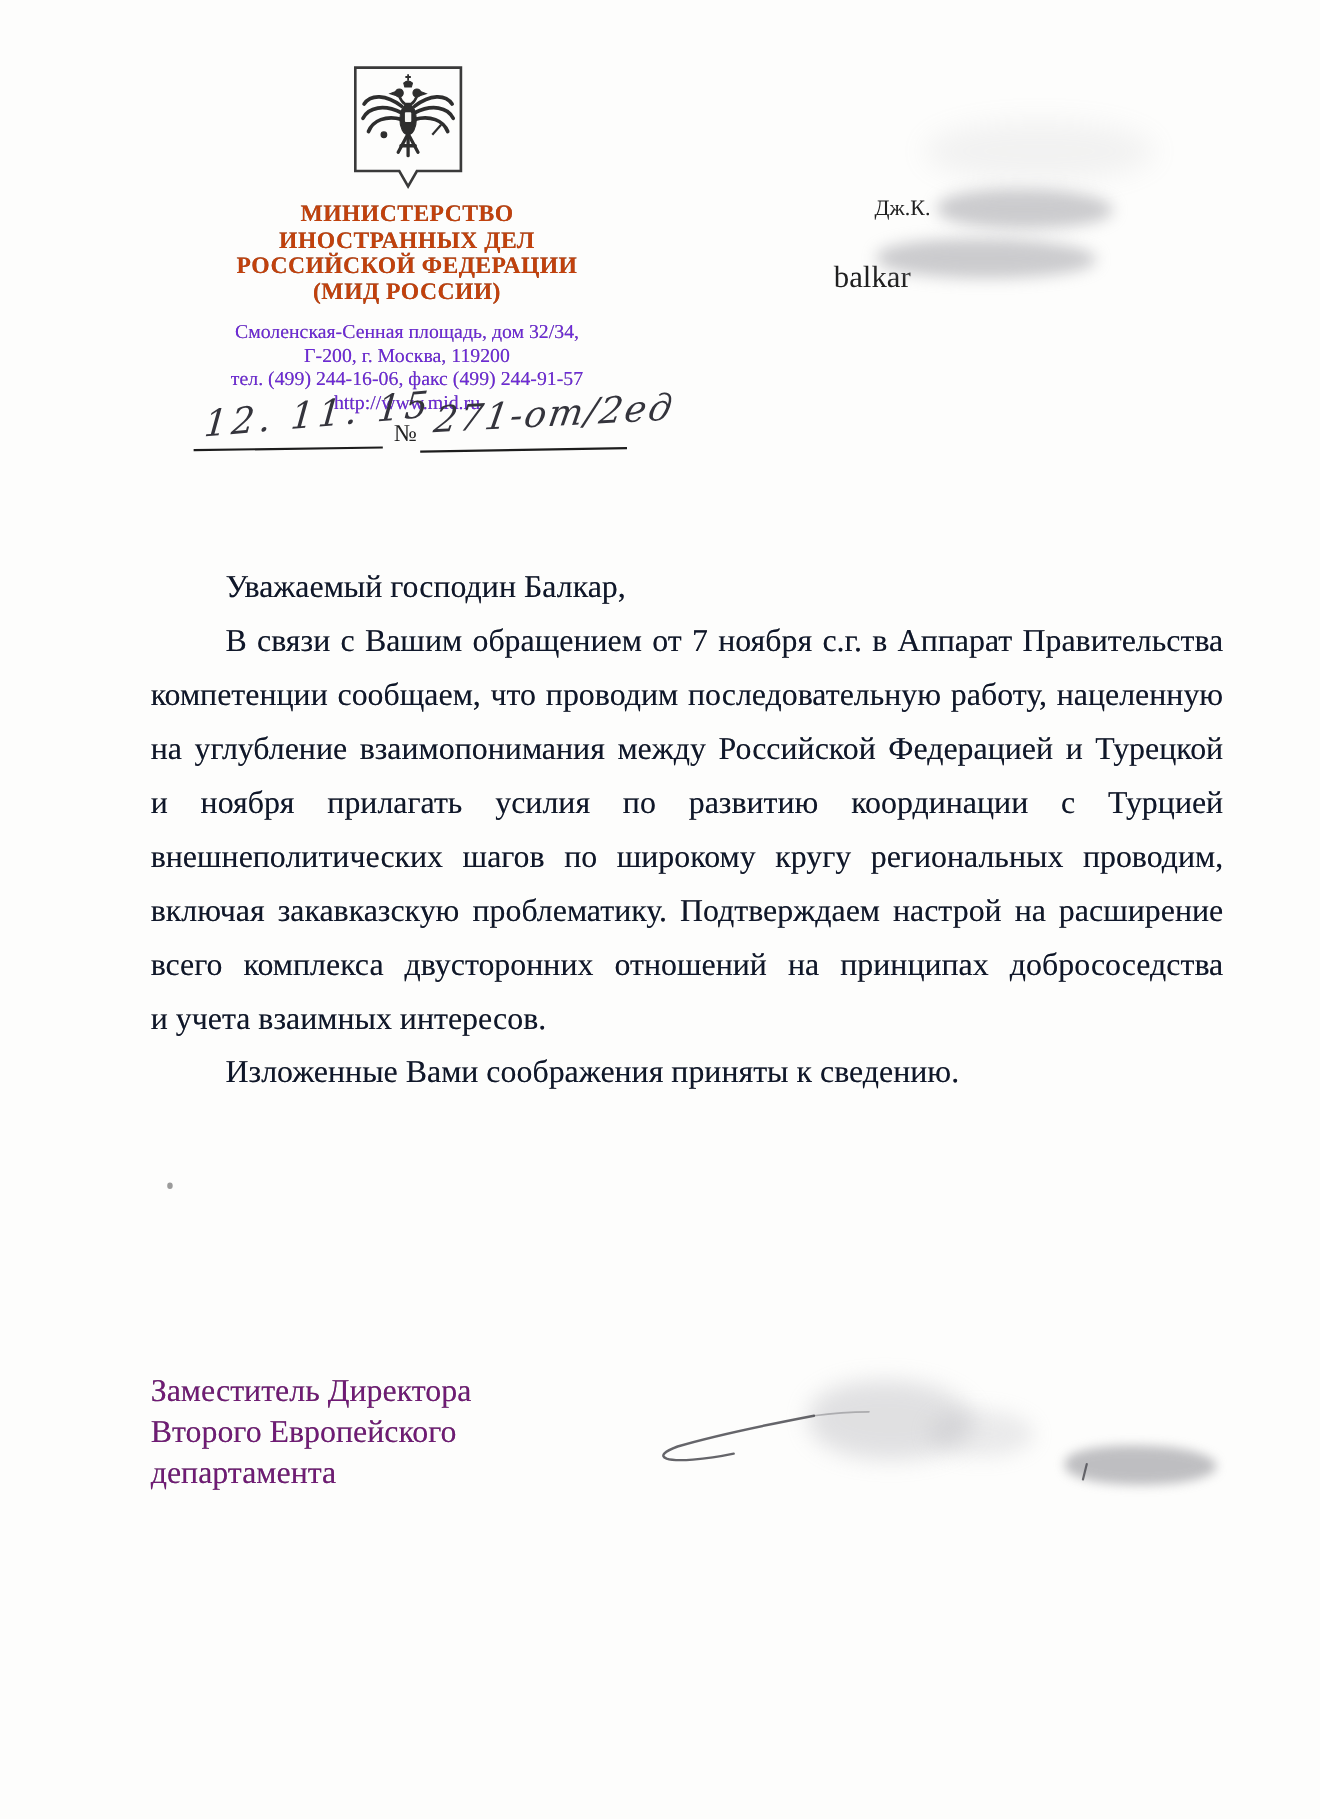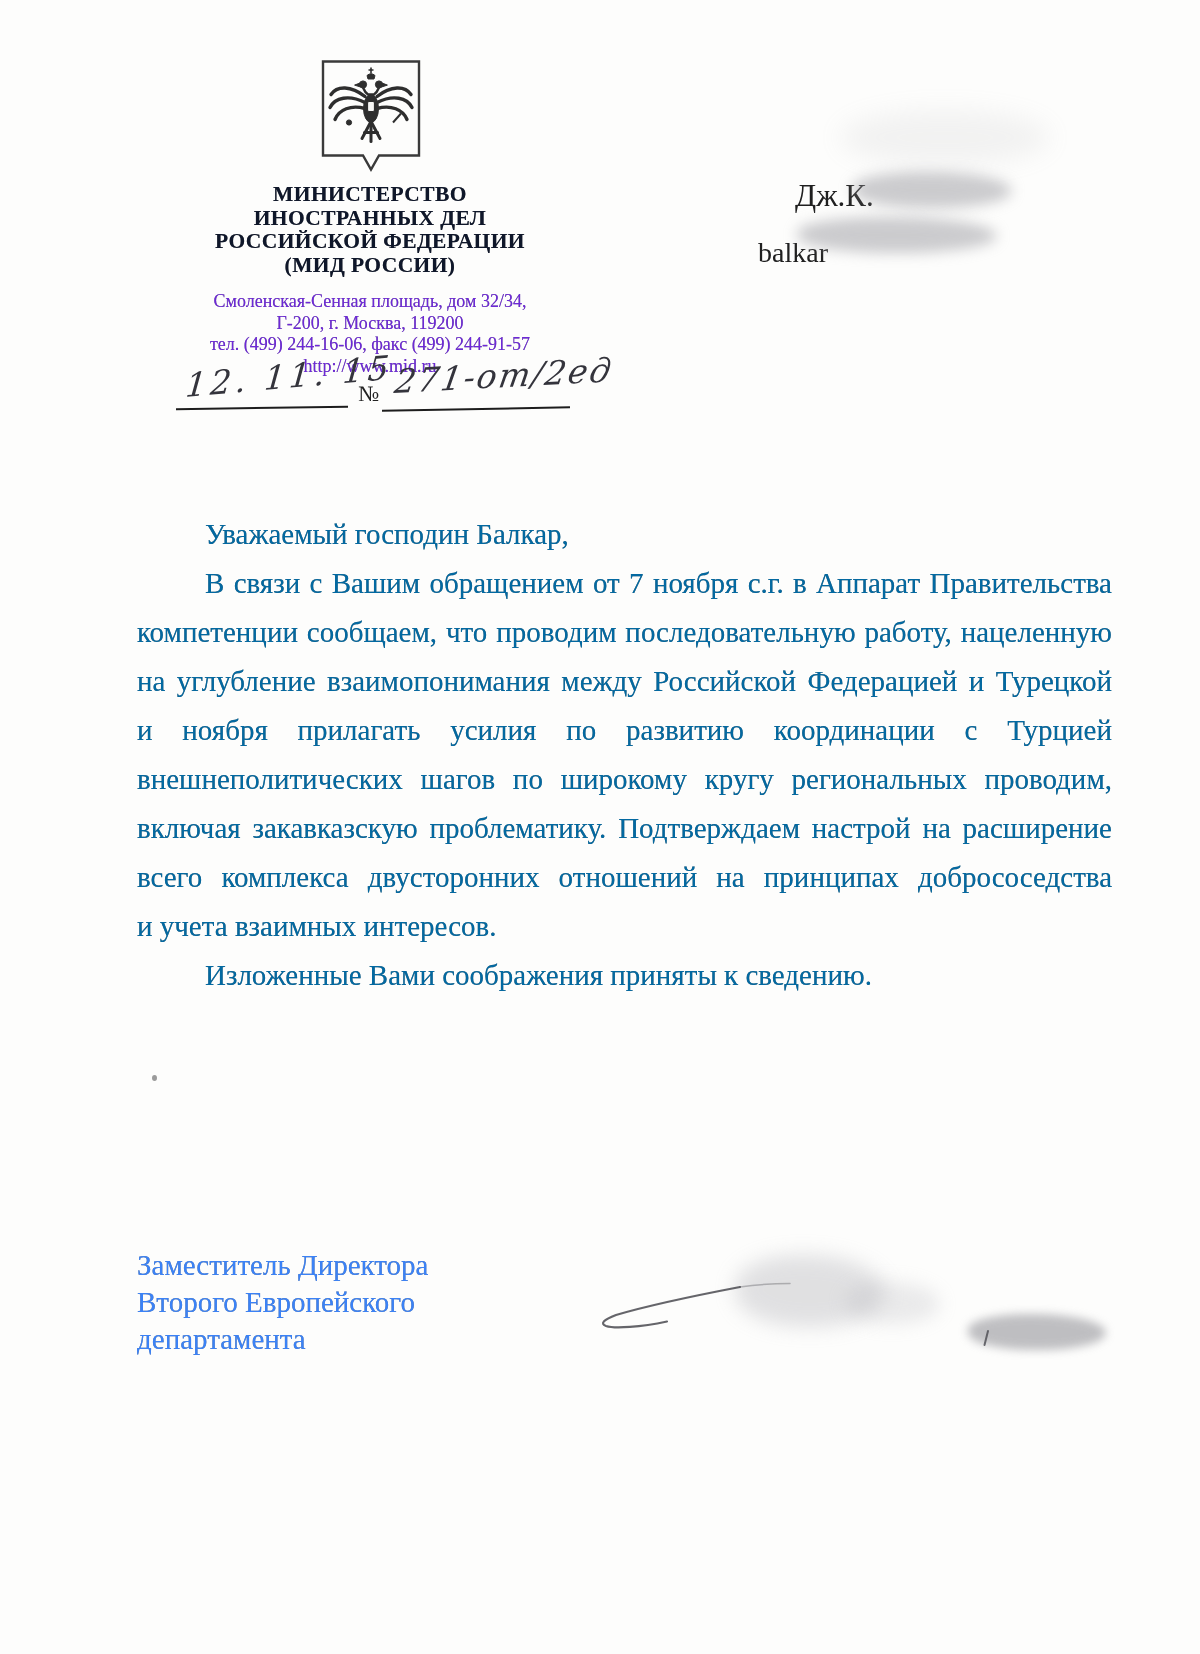--- a/index.html
+++ b/index.html
@@ -8,60 +8,60 @@
     background:#fdfdfc; overflow:hidden;
     font-family:"Liberation Serif","DejaVu Serif",serif;
     color:#202020;
     margin:0 auto;
   }
   
   .emblem { position:absolute; left:320px; top:58px; width:102px; height:115px; }
   .org {
     position:absolute; left:170px; top:183px; width:400px;
     text-align:center; font-weight:bold; font-size:21.5px; line-height:23.5px;
-    letter-spacing:0.4px; color:#0f172a;
+    letter-spacing:0.4px; color:#c2410c;
     text-shadow:0 0 0.6px rgba(0,0,0,.5);
   }
   .addr {
     position:absolute; left:160px; top:291px; width:420px;
     text-align:center; font-size:18px; line-height:21.5px; color:#6d28d9;
     text-shadow:0 0 0.5px rgba(0,0,0,.45);
   }
   
   .hw {
     position:absolute; font-family:"DejaVu Serif",serif; font-style:italic;
     color:#34343c; transform-origin:left bottom; white-space:nowrap;
   }
   .hw-date   { left:184px; top:366px; font-size:33px; letter-spacing:4px; transform:rotate(-5deg) skewX(-10deg); }
   .hw-number { left:392px; top:362px; font-size:33px; letter-spacing:2px; transform:rotate(-3deg) skewX(-12deg); }
   .num-sign  { position:absolute; left:358px; top:381px; font-size:22px; color:#222; }
   .uline { position:absolute; height:2px; background:#1d1d1d; }
   .uline1 { left:176px; top:407px; width:172px; transform:rotate(-0.8deg); }
   .uline2 { left:382px; top:408px; width:188px; transform:rotate(-1deg); }
   
-  .rcpt-name  { position:absolute; left:795px; top:178px; font-size:31px; }
+  .rcpt-name  { position:absolute; left:795px; top:178px; font-size:20px; }
   .rcpt-email { position:absolute; left:758px; top:219px; font-size:28px;margin-top:18px; }
   .redact { position:absolute; filter:blur(7px); border-radius:45% 55% 50% 50%; }
   .blur-name  { left:852px; top:172px; width:160px; height:36px; background:#9a9aa0; opacity:.5; }
   .blur-email { left:797px; top:217px; width:200px; height:36px; background:#9a9aa0; opacity:.5; }
   .smudge { position:absolute; background:#a8a8ac; filter:blur(12px); border-radius:50%; }
   .smudge1 { left:840px; top:110px; width:210px; height:55px; opacity:.13; }
   
   .body-block {
     position:absolute; left:137px; top:510px; width:975px;
-    font-size:29px; line-height:49px; color:#0369a1;
+    font-size:29px; line-height:49px; color:#0f172a;
     text-shadow:0 0 0.6px rgba(0,0,0,.5);
   }
   .line { height:49px; overflow:hidden; }
   .j   { text-align:justify; text-align-last:justify; }
   .ind { text-indent:68px; }
   
   .signoff {
     position:absolute; left:137px; top:1247px;
-    font-size:29px; line-height:37px; color:#3b82f6;
+    font-size:29px; line-height:37px; color:#701a75;
     text-shadow:0 0 0.6px rgba(0,0,0,.5);
   }
   
   .sig-svg { position:absolute; left:0; top:0; width:1200px; height:1654px; pointer-events:none; }
   .blob-sig  { left:735px; top:1255px; width:150px; height:72px; background:#b2b2b8; opacity:.38; filter:blur(10px); }
   .blob-sig2 { left:845px; top:1282px; width:95px;  height:42px; background:#b2b2b8; opacity:.25; filter:blur(9px); }
   .blob-name2{ left:968px; top:1314px; width:138px; height:36px; background:#8c8c92; opacity:.55; filter:blur(5px); }
   .artifact-dot {
     position:absolute; left:152px; top:1075px; width:5px; height:6px;
     background:#4a4a4a; border-radius:50%; opacity:.55;

